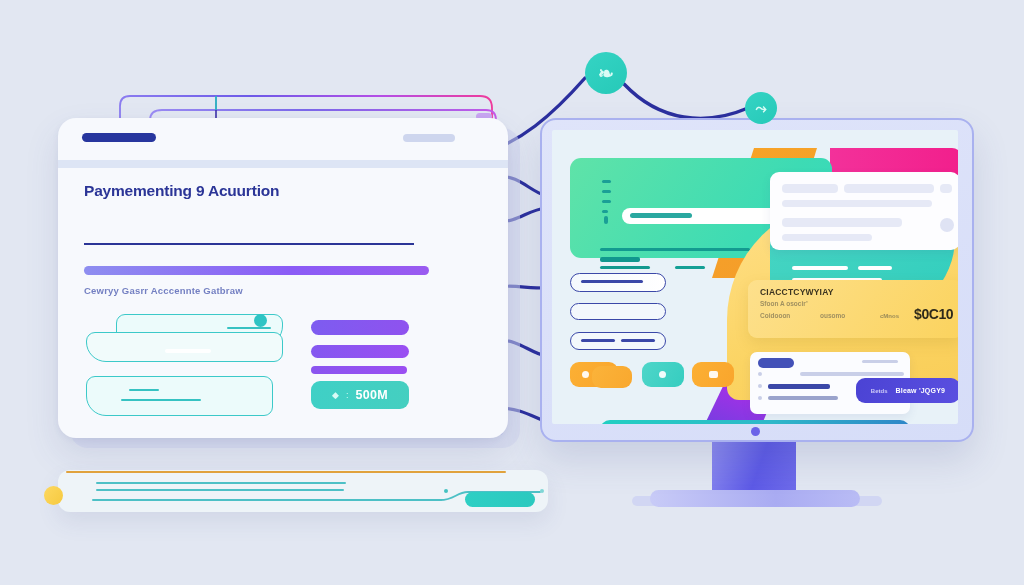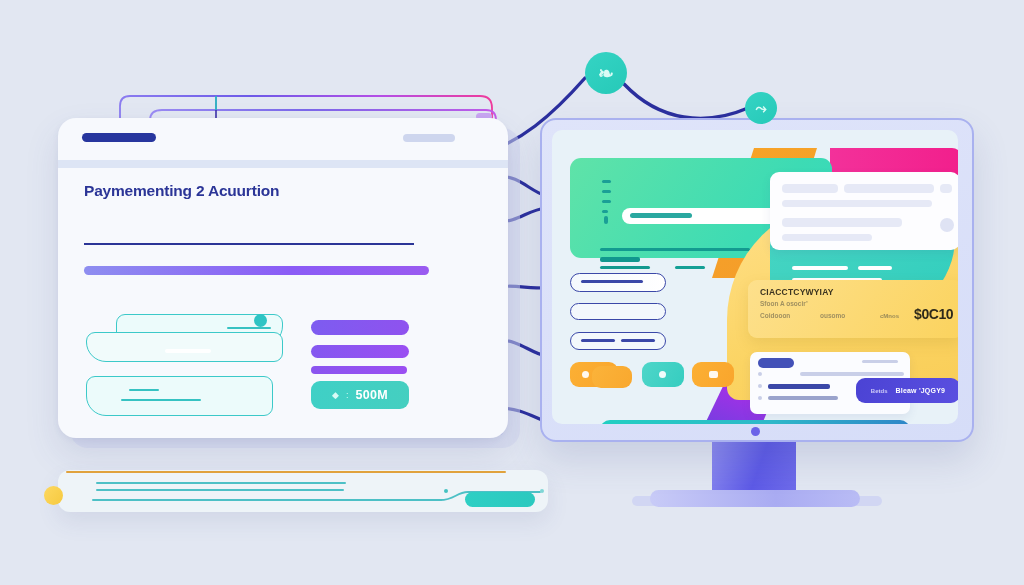--- a/index.html
+++ b/index.html
@@ -75,21 +75,21 @@
 
   
   #monitor-bezel{
     left:540px;top:118px;width:430px;height:320px;
     background:linear-gradient(160deg,#dfe4fa,#d6ddf8);
     border:2px solid #a9b1ef;border-radius:16px;
     box-shadow:0 18px 36px rgba(70,80,140,.16);
   }
   #monitor-screen{
     left:552px;top:130px;width:406px;height:294px;
-    background:#e8f2f8;border-radius:10px;overflow:hidden;
+    background:#e8f2f8;border-radius:2px;overflow:hidden;
   }
   #monitor-neck{left:712px;top:438px;width:84px;height:58px;
     background:linear-gradient(110deg,#8e8df0,#5d5ae6 55%,#6f6cea);}
   #monitor-base{left:650px;top:490px;width:210px;height:17px;border-radius:10px;
     background:linear-gradient(90deg,#c8cbf7,#a9abf2 60%,#b9bcf5);}
   #monitor-base-shadow{left:632px;top:496px;width:250px;height:10px;border-radius:8px;
     background:#cdd2f3;opacity:.8;}
   #monitor-led{left:751px;top:427px;width:9px;height:9px;border-radius:50%;background:#6b63e8;}
 
   
@@ -233,23 +233,24 @@
   </svg>
 
   <div class="abs" id="left-panel-shadowcard"></div>
 
   <div class="abs" id="left-panel">
     <div class="lp-titlebar"></div>
     <div class="abs pill" id="lp-tab-pill"></div>
     <div class="abs pill" id="lp-aux-pill"></div>
     <div class="abs" id="lp-divider"></div>
 
-    <div class="abs" id="lp-heading">Paymementing 2 Acuurtion</div>
+    <div class="abs" id="lp-heading">Paymementing 9 Acuurtion</div>
     <div class="abs" id="lp-rule-a"></div>
     <div class="abs" id="lp-rule-b"></div>
+    <div class="abs" id="lp-subheading">Cewryy Gasrr  Acccennte Gatbraw</div>
 
     <div class="abs" id="bl-pre"></div>
     <div class="abs bubble" id="bubble-1">
       <div class="bl" style="left:110px;top:12px;width:44px;"></div>
     </div>
     <div class="abs bubble" id="bubble-1b">
       <div class="bl" style="left:78px;top:16px;width:46px;background:#ffffff;height:4px;"></div>
     </div>
     <div class="abs" id="bubble-dot"></div>
     <div class="abs bubble" id="bubble-2">

